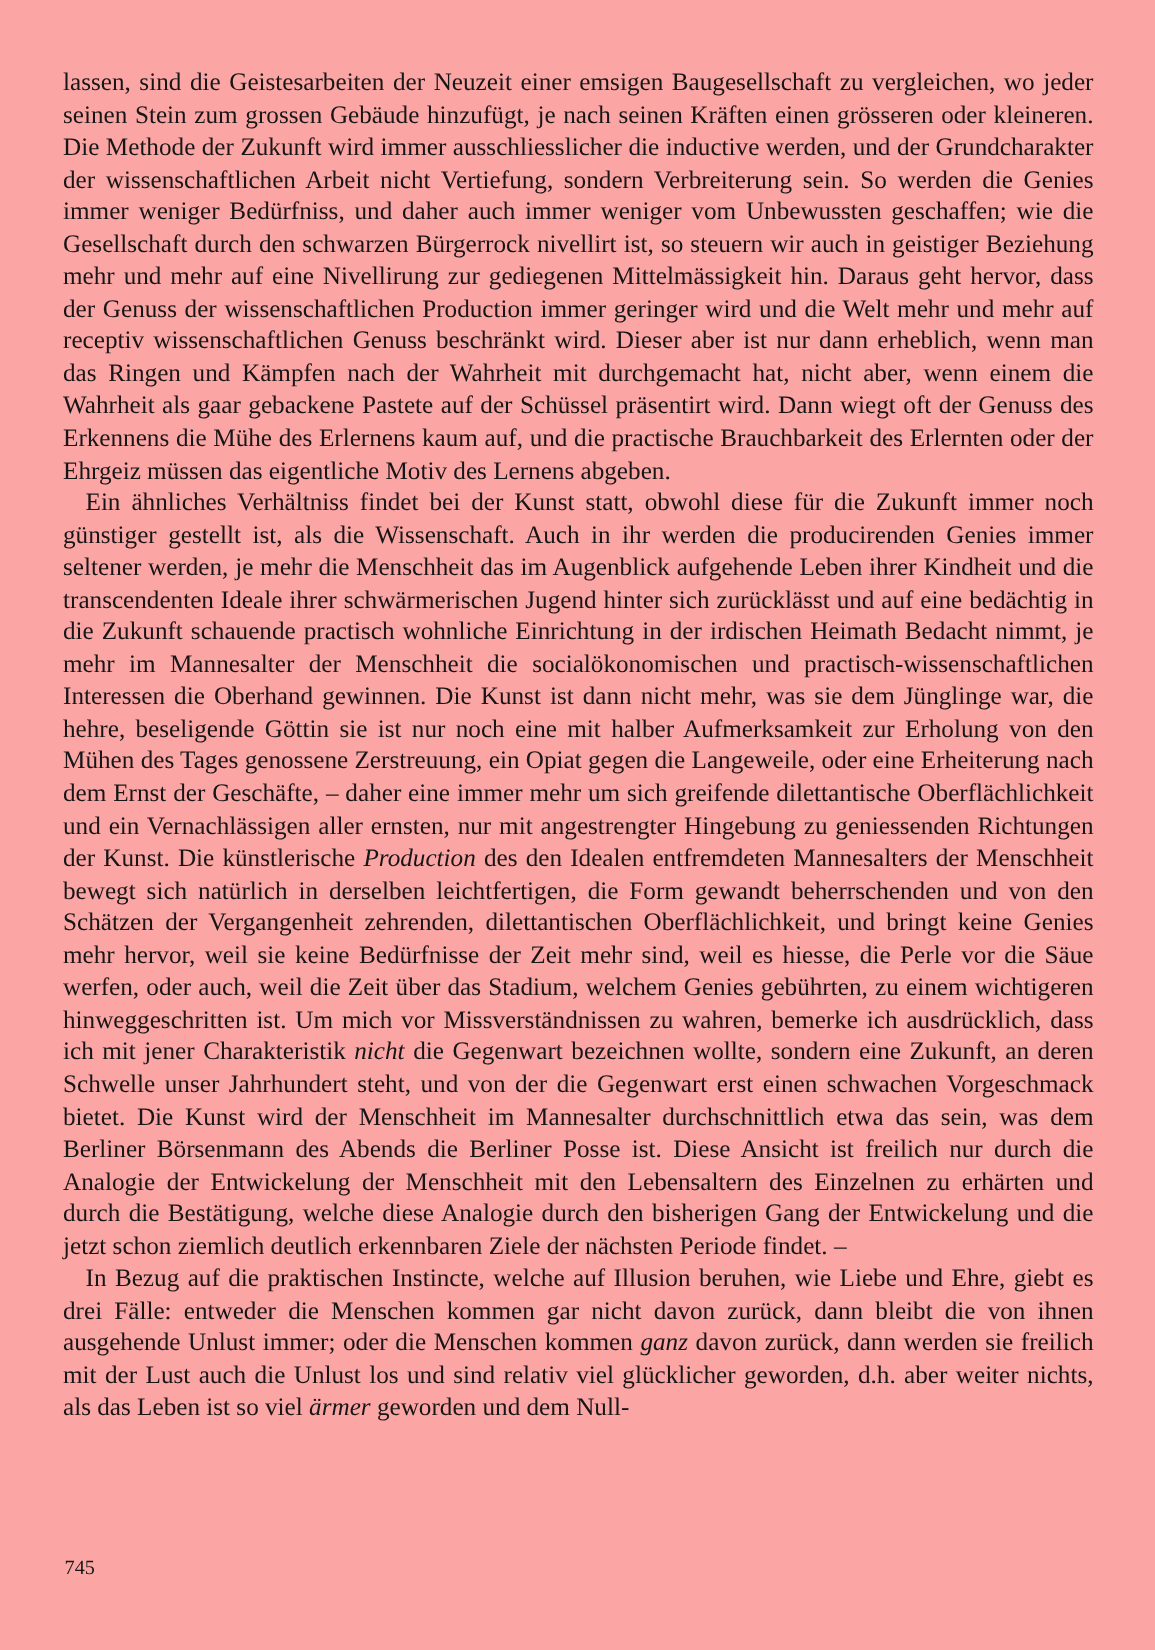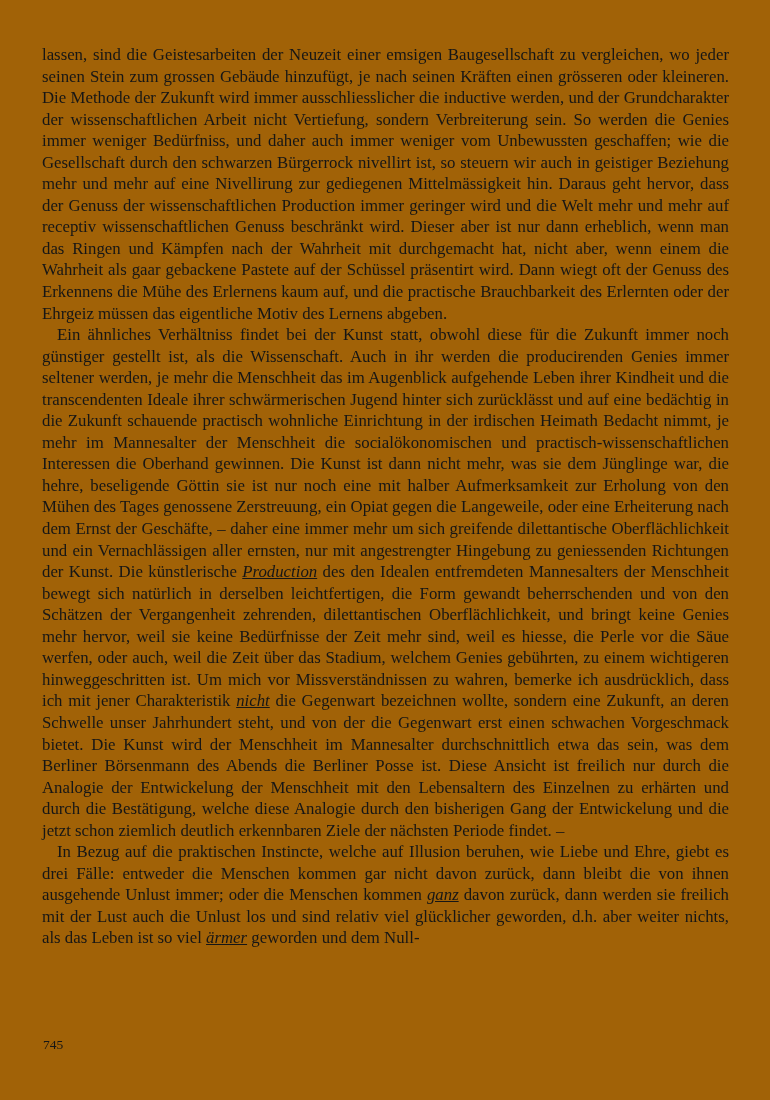--- a/index.html
+++ b/index.html
@@ -4,21 +4,21 @@
 <style>
   html, body {
     margin: 0;
     padding: 0;
     background: #ffffff;
   }
   .page {
     position: relative;
     width: 770px;
     height: 1100px;
-    background: #a16207;
+    background: #fca5a5;
     overflow: hidden;
   }
   .text-block {
     position: absolute;
     left: 42px;
     top: 44px;
     width: 687px;
     font-family: "Liberation Serif", serif;
     font-size: 16.8px;
     line-height: 21.55px;
@@ -29,21 +29,20 @@
   }
   .text-block p {
     margin: 0;
     padding: 0;
   }
   .text-block p.indent {
     text-indent: 15px;
   }
   .italic {
     font-style: italic;
-    text-decoration: underline;
   }
   .page-footer {
     position: absolute;
     left: 43px;
     top: 1037px;
     font-family: "Liberation Serif", serif;
     font-size: 13.5px;
     color: #161616;
   }
 </style>

